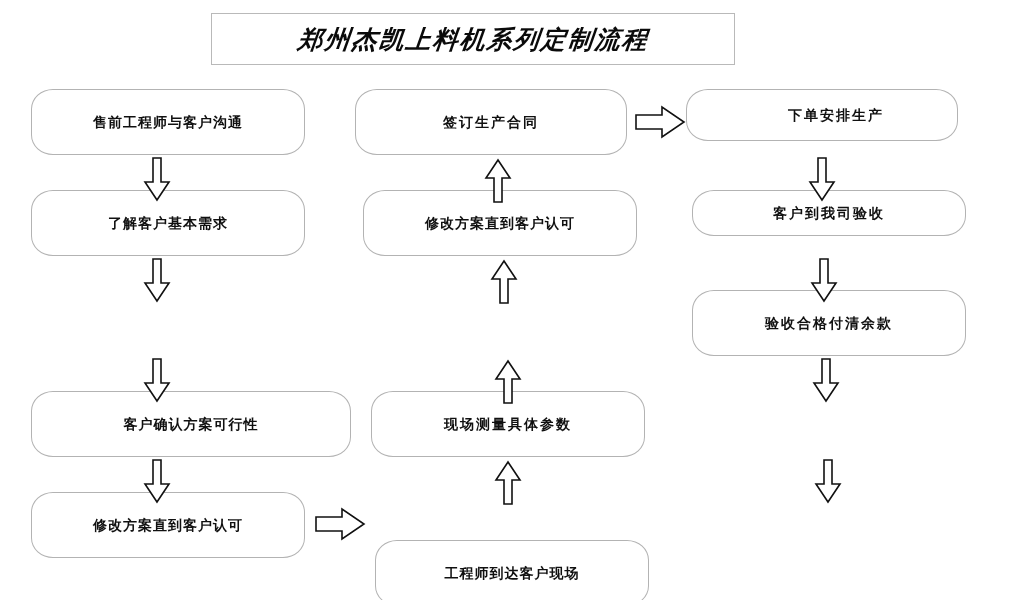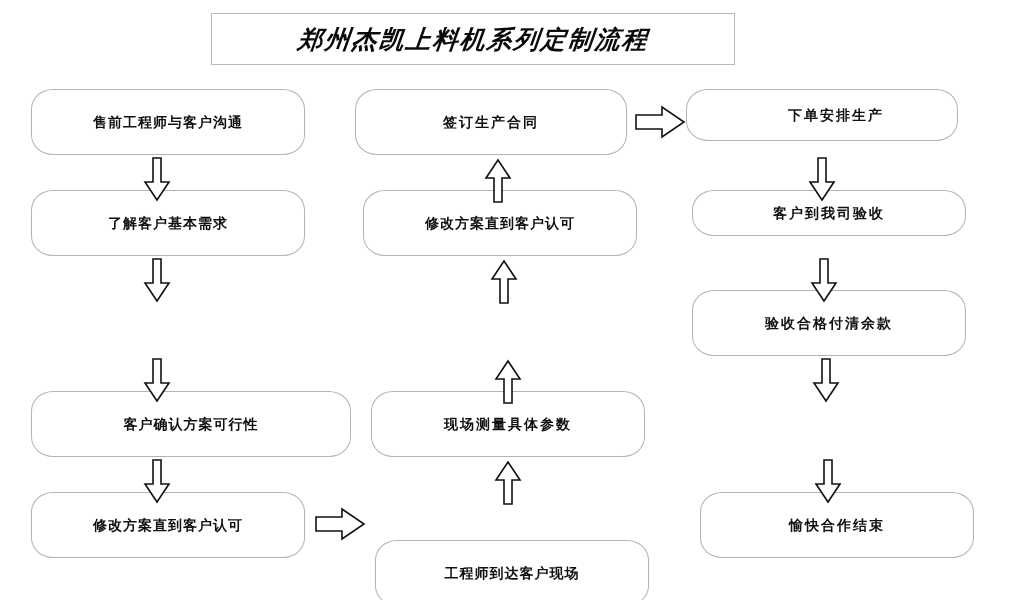--- a/index.html
+++ b/index.html
@@ -132,23 +132,20 @@
 
   <div class="node narrow" style="left:692px; top:190px; width:274px; height:46px;">
     <span class="node-label">客户到我司验收</span>
   </div>
 
   <div class="node narrow" style="left:692px; top:290px; width:274px; height:66px;">
     <span class="node-label">验收合格付清余款</span>
   </div>
 
 
-  <div class="node narrow" style="left:700px; top:492px; width:274px; height:66px;">
-    <span class="node-label">愉快合作结束</span>
-  </div>
 
   <div class="arrow" style="left:143px; top:158px; width:28px; height:44px;">
     <svg width="28" height="44" viewBox="0 0 28 44">
       <polygon class="arrow-shape" points="10,0 18,0 18,24 26,24 14,42 2,24 10,24"></polygon>
     </svg>
   </div>
 
   <div class="arrow" style="left:143px; top:259px; width:28px; height:44px;">
     <svg width="28" height="44" viewBox="0 0 28 44">
       <polygon class="arrow-shape" points="10,0 18,0 18,24 26,24 14,42 2,24 10,24"></polygon>

